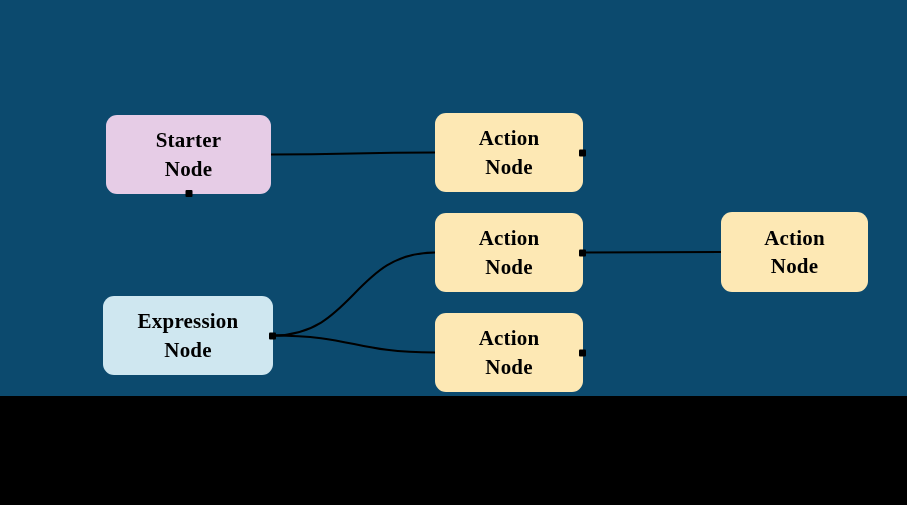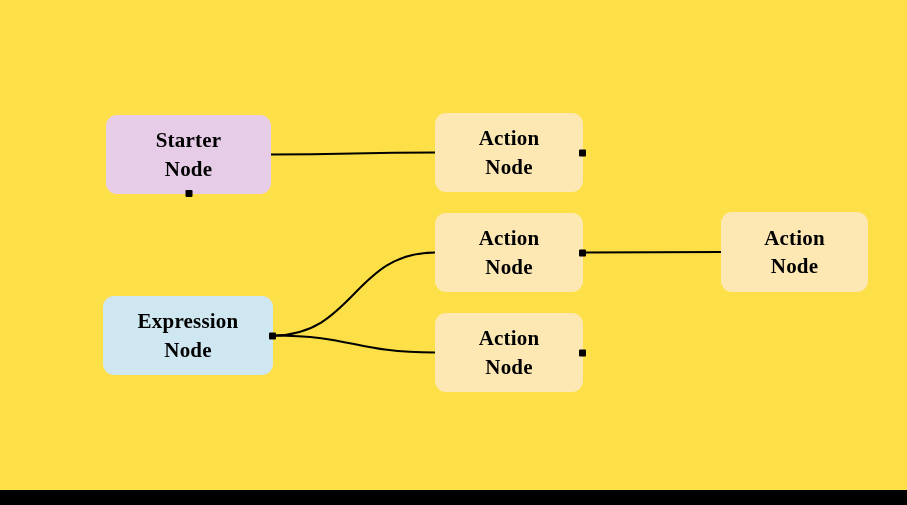--- a/index.html
+++ b/index.html
@@ -12,22 +12,22 @@
   }
 
   body {
     background: #000000;
     font-family: "Liberation Serif", "DejaVu Serif", serif;
   }
 
   #canvas {
     position: relative;
     width: 907px;
-    height: 490px;
-    background: #fde047;
+    height: 396px;
+    background: #0c4a6e;
   }
 
   
   .node {
     position: absolute;
     display: flex;
     flex-direction: column;
     align-items: center;
     justify-content: center;
     border-radius: 11px;

